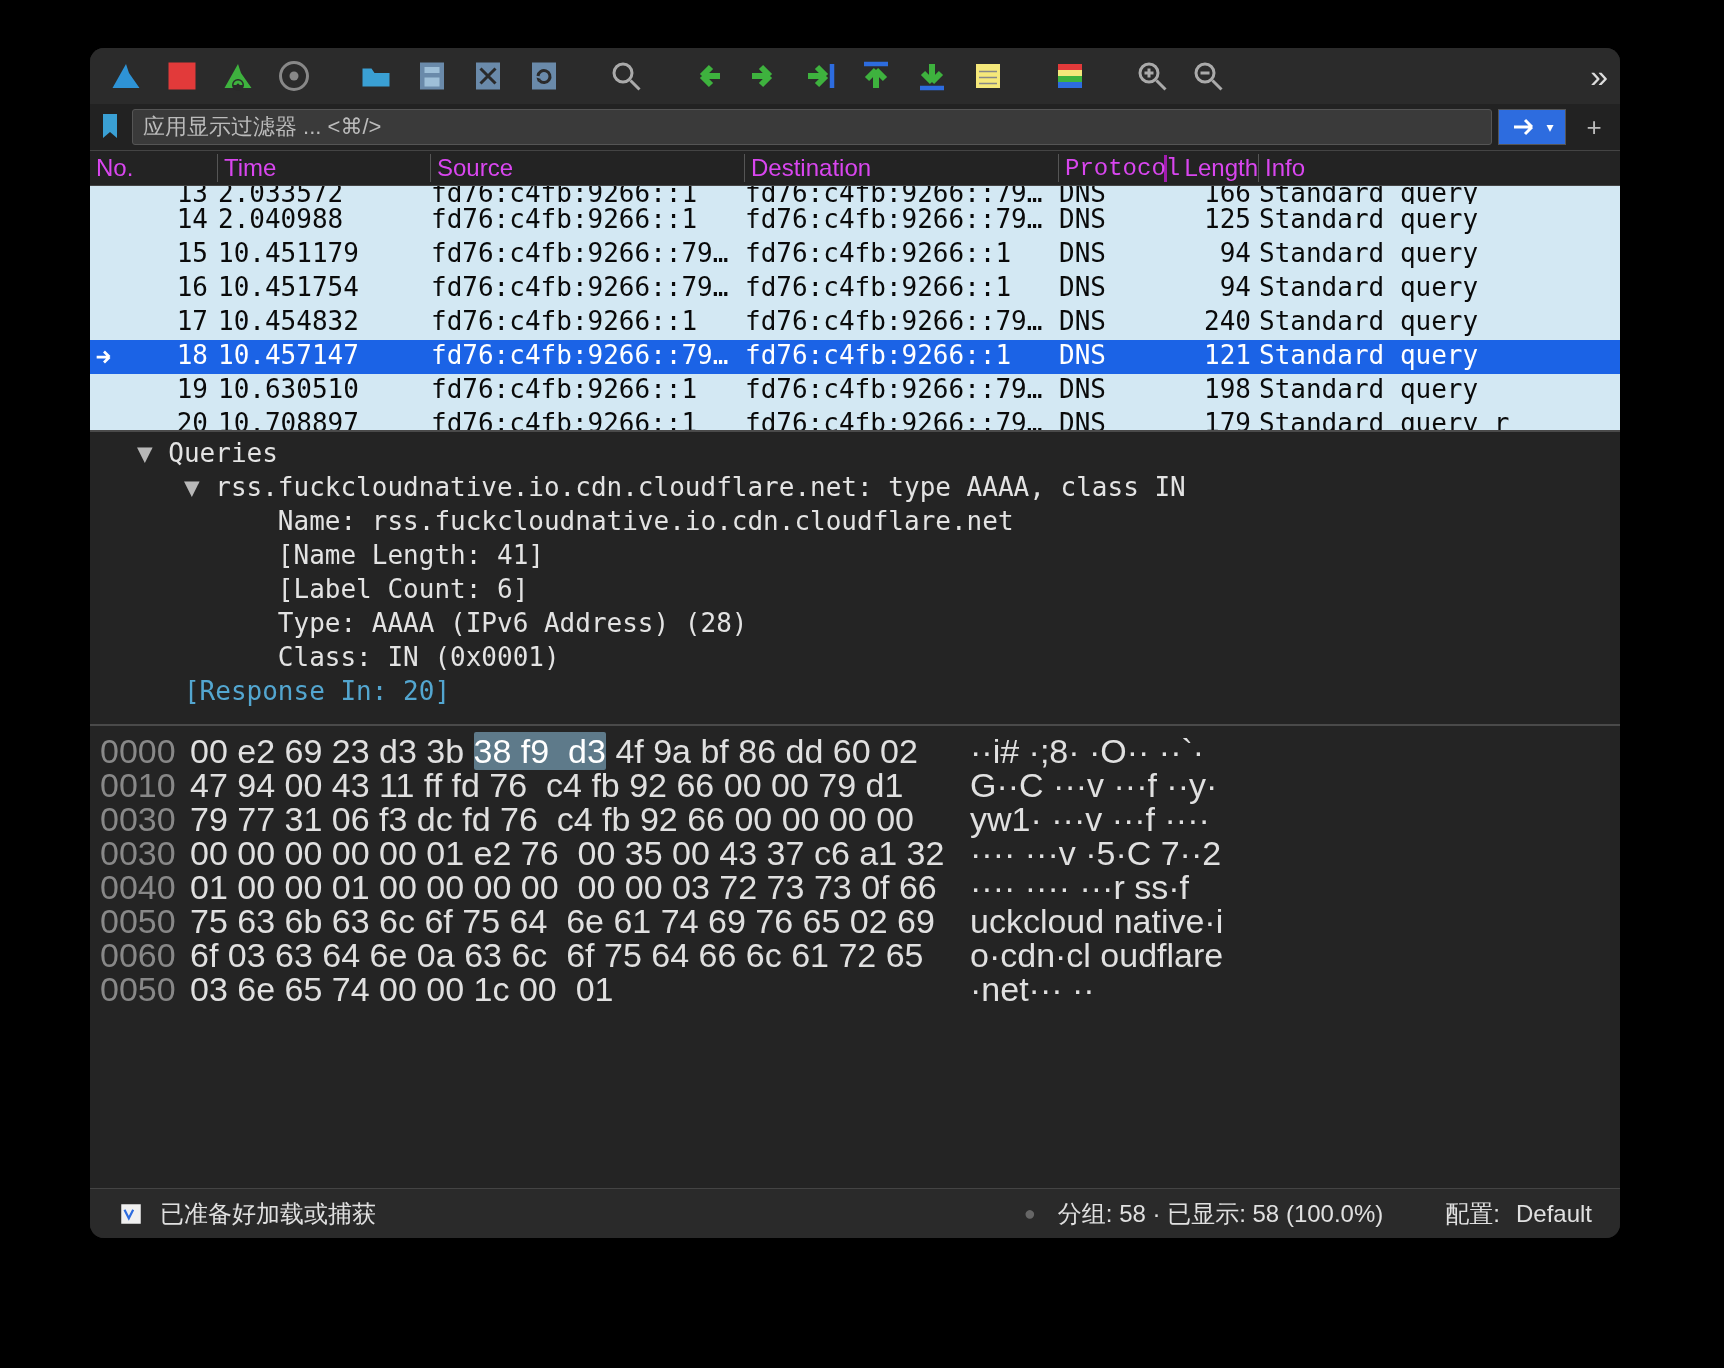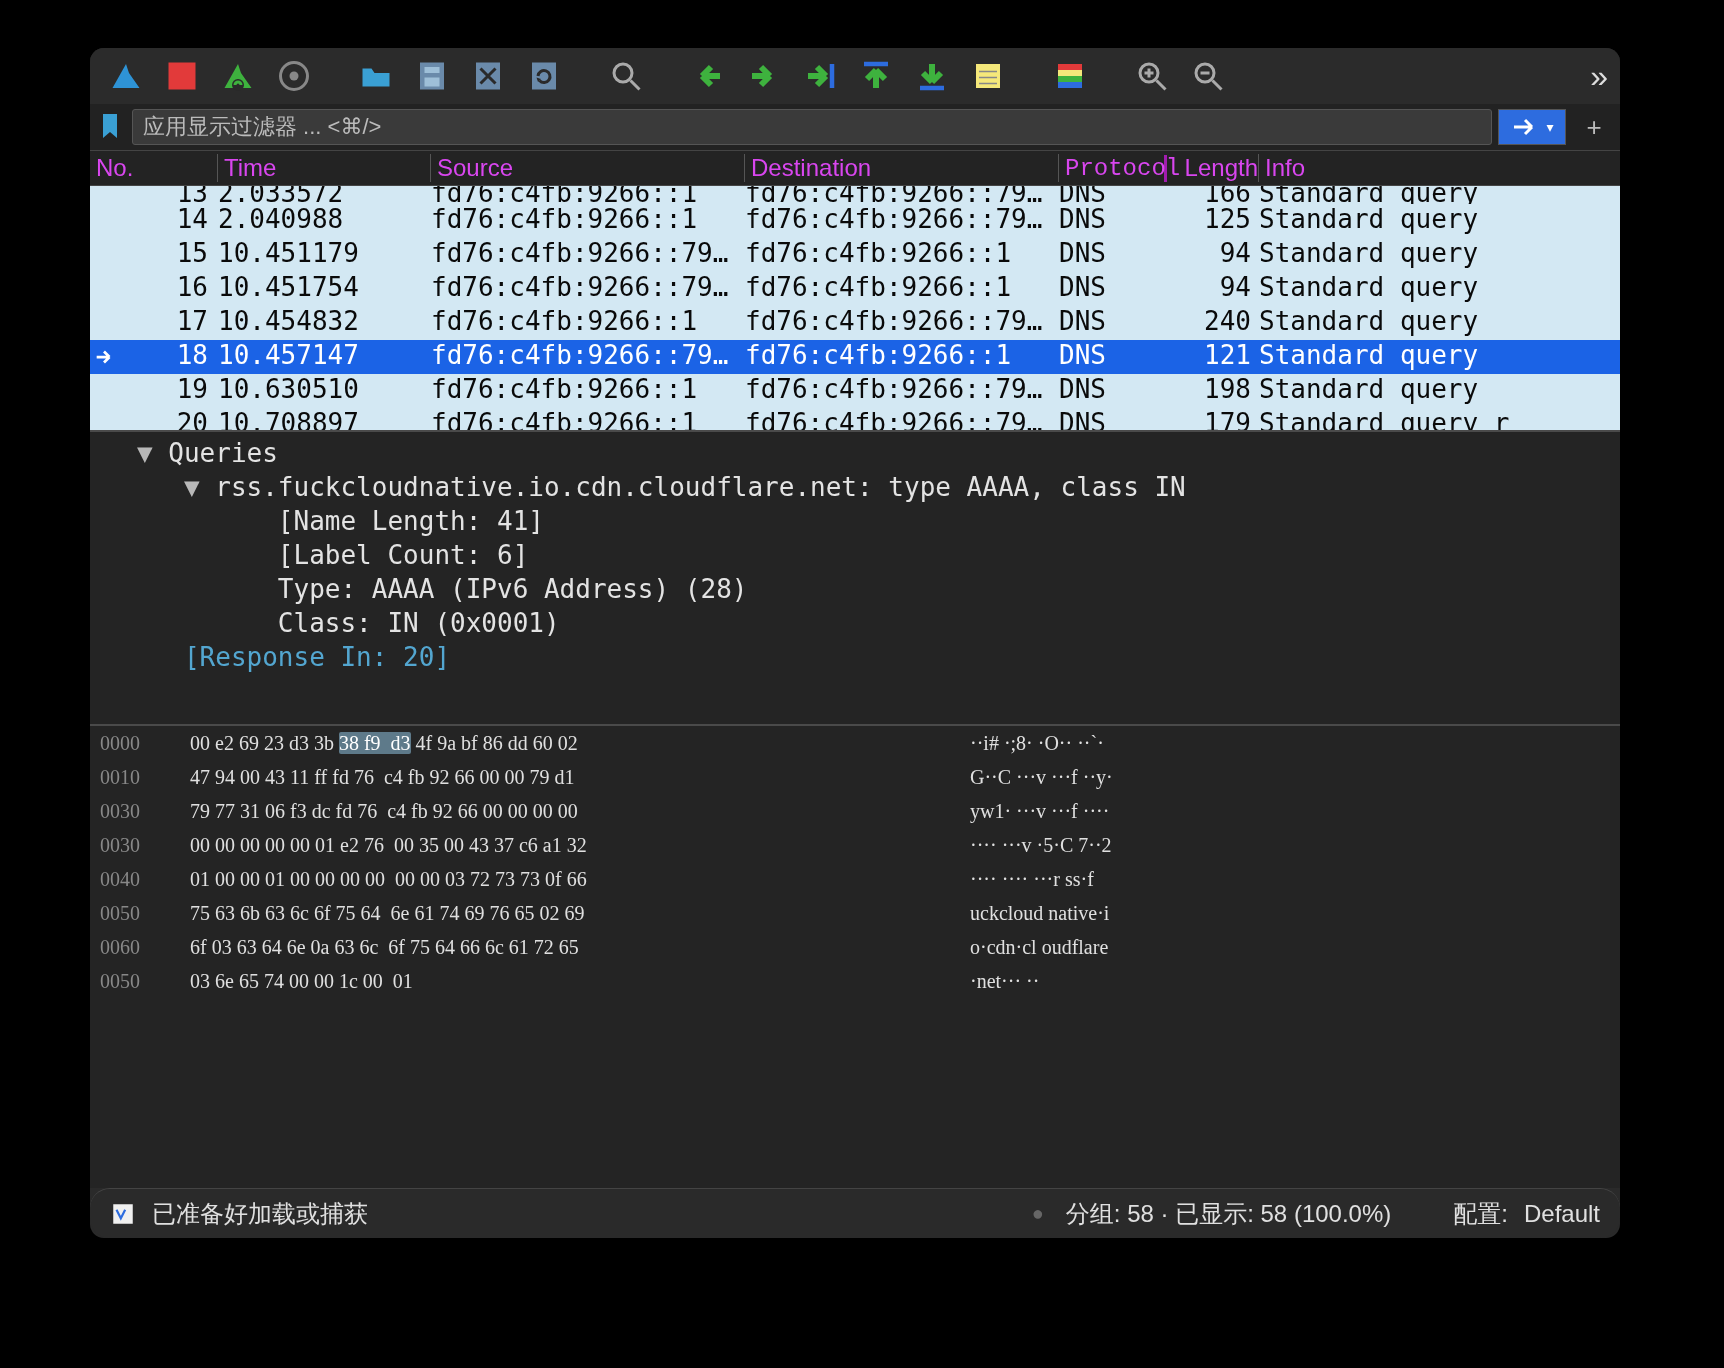--- a/index.html
+++ b/index.html
@@ -166,22 +166,22 @@
   padding: 6px 0 0 0;
   overflow: hidden;
   border-top: 2px solid #4a4a4a;
 }
 .tree-line { height: 34px; white-space: pre; }
 .tree-link { color: #53a6d0; }
 .hex-pane {
   flex: 1;
   background: #242424;
   color: #cfcfcf;
-  font-family: Liberation Serif, serif;
-  font-size: 20px;
+  font-family: Liberation Sans, sans-serif;
+  font-size: 34px;
   padding: 6px 0 0 0;
   border-top: 2px solid #4a4a4a;
   overflow:hidden;
 }
 .hex-row {
   height: 34px;
   display: flex;
   white-space: pre;
 }
 .hex-off { width: 100px; color: #888; padding-left: 10px; }
@@ -189,23 +189,22 @@
 .hex-ascii { flex:1; color: #e0e0e0; }
 .hex-hi { background: #5e7a8a; color:#fff; border-radius:2px; }
 .statusbar {
   height: 50px;
   background: #2a2a2a;
   border-top: 1px solid #444;
   display: flex;
   align-items: center;
   color: #e0e0e0;
   font-size: 24px;
-  padding: 0 20px;
+  padding: 0 28px;
   gap: 16px;
-  border-radius: 20px;
 }
 .status-icon { width:26px; height:26px; }
 .status-spacer { flex:1; }
 .status-dot { color: #666; font-size: 20px; margin-right:6px; }
 .packet-list .arrow-mark svg { width:22px; height:22px; }
 .tree-caret { color:#b8b8b8; }
 </style>
 </head>
 <body>
 
@@ -445,20 +444,21 @@
         <span class="pkt-dst">fd76:c4fb:9266::79…</span>
         <span class="pkt-proto">DNS</span>
         <span class="pkt-len">179</span>
         <span class="pkt-info">Standard query r</span>
       </div>
     </div>
 
   <div class="tree-pane">
     <div class="tree-line">   <span class="tree-caret">▼</span> <span>Queries</span></div>
     <div class="tree-line">      <span class="tree-caret">▼</span> <span>rss.fuckcloudnative.io.cdn.cloudflare.net: type AAAA, class IN</span></div>
+    <div class="tree-line">            <span>Name: rss.fuckcloudnative.io.cdn.cloudflare.net</span></div>
     <div class="tree-line">            <span>[Name Length: 41]</span></div>
     <div class="tree-line">            <span>[Label Count: 6]</span></div>
     <div class="tree-line">            <span>Type: AAAA (IPv6 Address) (28)</span></div>
     <div class="tree-line">            <span>Class: IN (0x0001)</span></div>
     <div class="tree-line">      <span class="tree-link">[Response In: 20]</span></div>
   </div>
 
   <div class="hex-pane" id="hex-pane">
       <div class="hex-row"><span class="hex-off">0000</span><span class="hex-bytes">00 e2 69 23 d3 3b <span class="hex-hi">38 f9  d3</span> 4f 9a bf 86 dd 60 02</span><span class="hex-ascii">··i# ·;8· ·O·· ··`·</span></div>
       <div class="hex-row"><span class="hex-off">0010</span><span class="hex-bytes">47 94 00 43 11 ff fd 76  c4 fb 92 66 00 00 79 d1</span><span class="hex-ascii">G··C ···v ···f ··y·</span></div>

